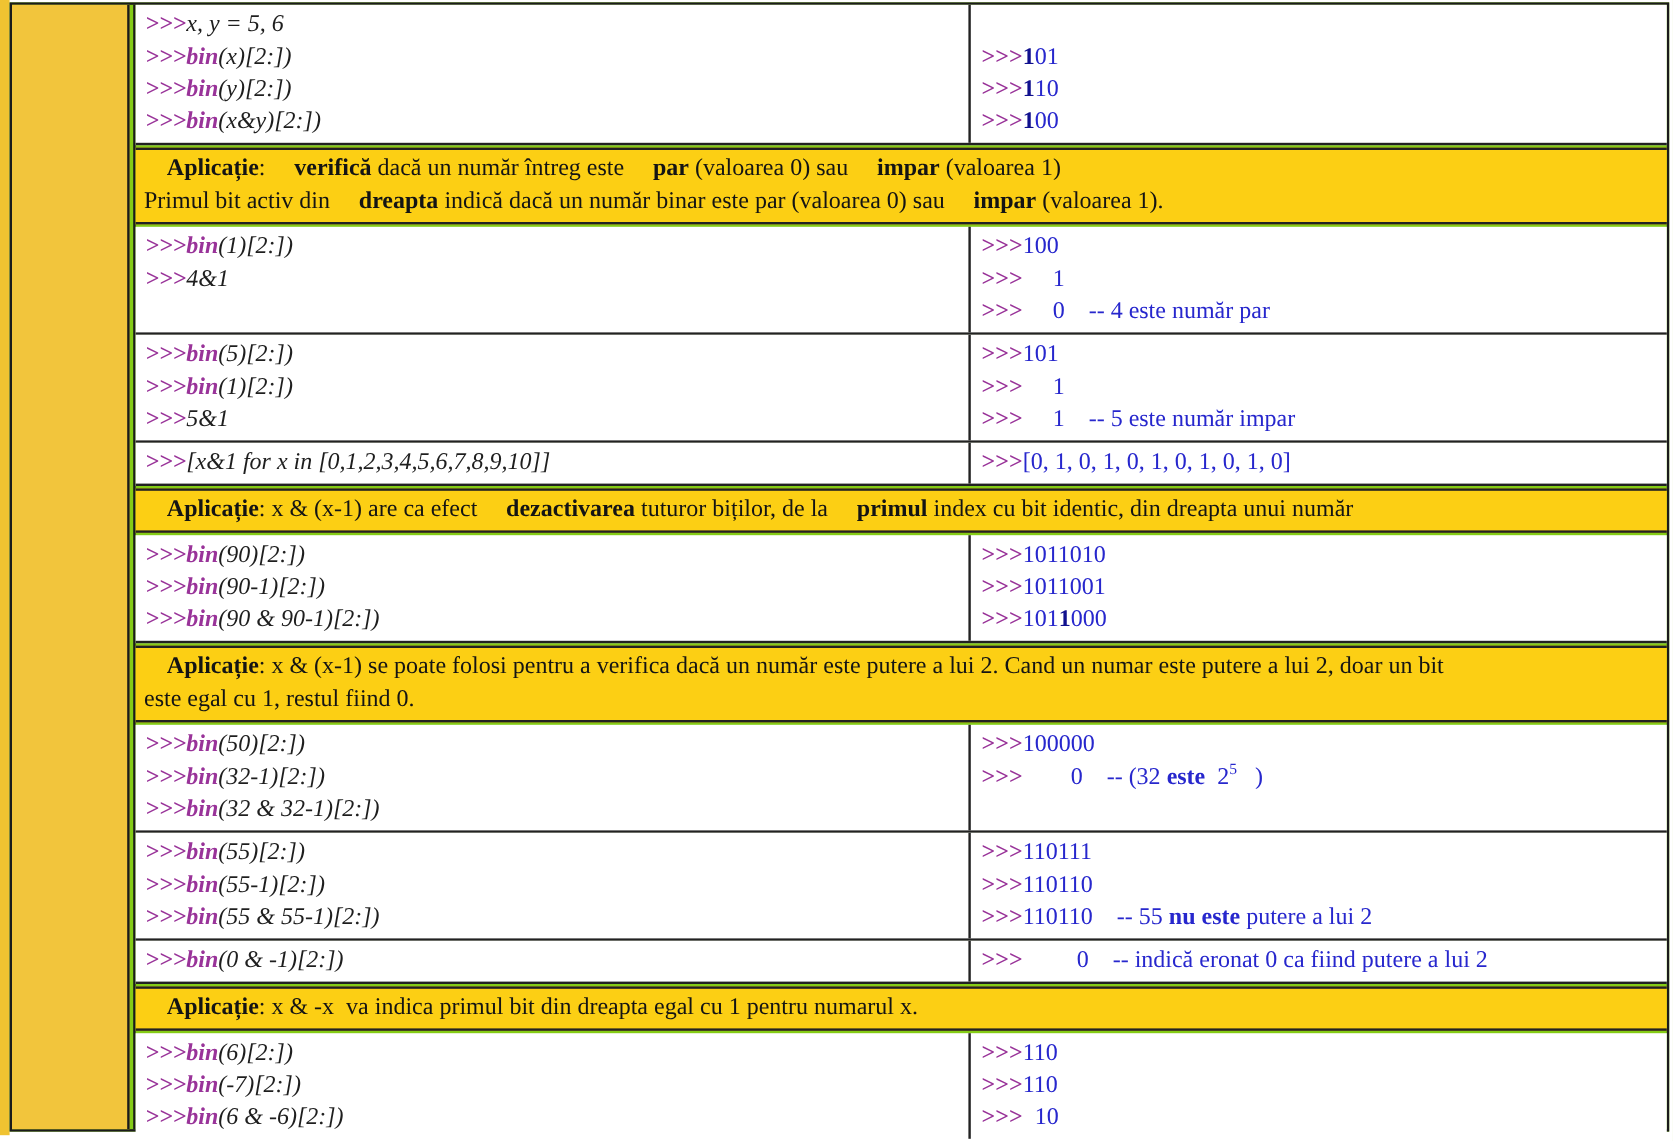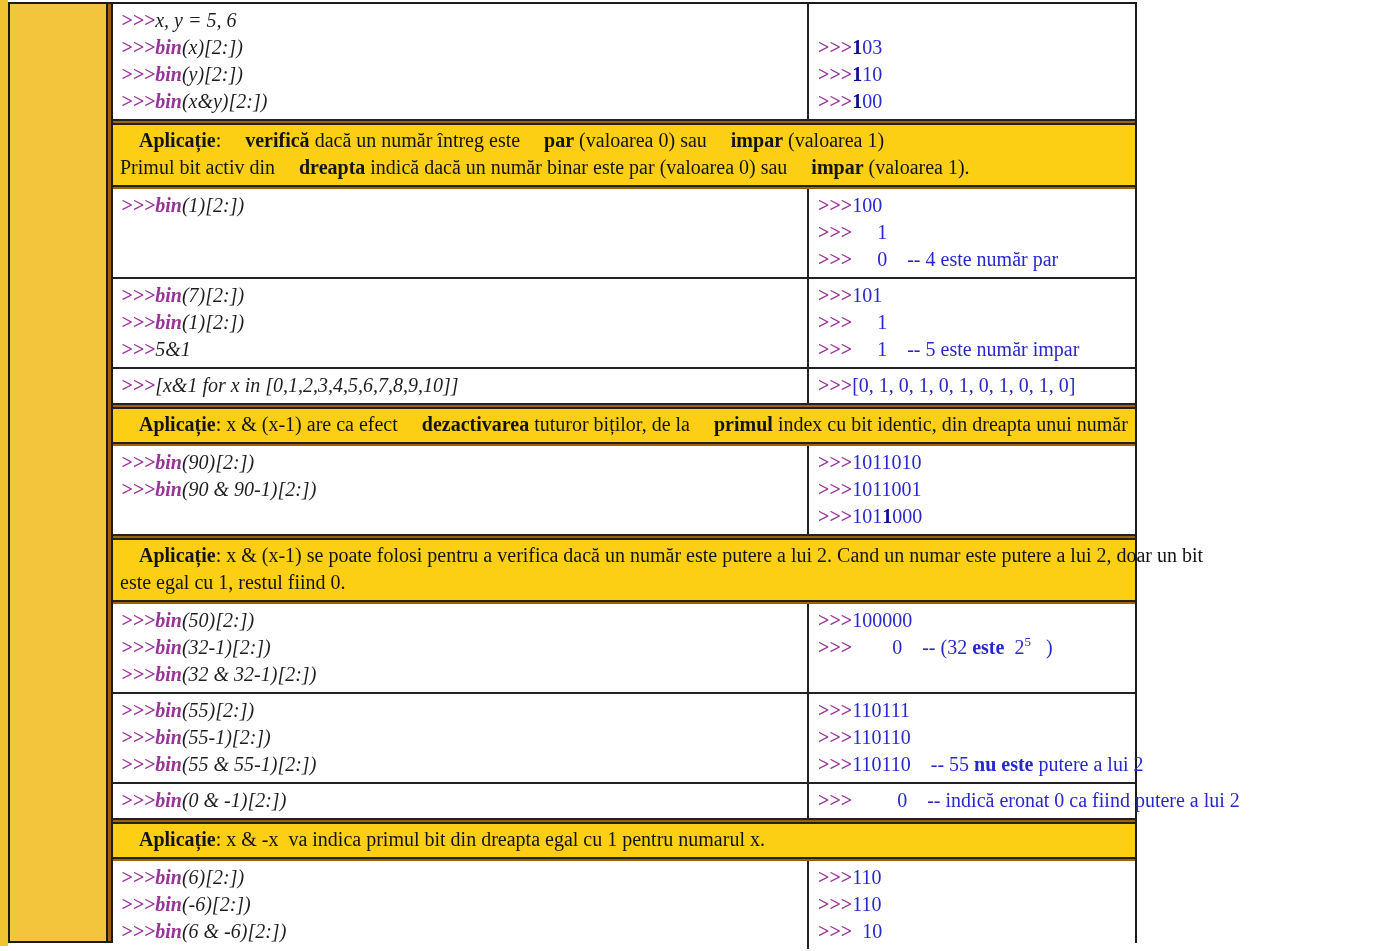--- a/index.html
+++ b/index.html
@@ -10,25 +10,25 @@
     overflow: hidden;
     position: relative;
   }
   .left-strip {
     position: absolute; left: 0; top: 0;
     width: 8px; height: 946px;
     background: #f0c331;
   }
   .table-wrap {
     position: absolute; left: 8px; top: 2px;
-    width: 1129px; height: 941px;
+    width: 1383px; height: 941px;
     border: 2px solid #1b1b1b;
     box-sizing: border-box;
     display: flex;
-    background: #a16207;
+    background: #84cc16;
   }
   .sidebar-cell {
     flex: none;
     width: 96px;
     background: #f2c53c;
     border-right: 2px solid #1b1b1b;
     margin-right: 3px;
   }
   .table-main {
     flex: 1;
@@ -93,42 +93,43 @@
   <div class="table-main">
       <div class="row row-code">
         <div class="cell cell-left">
           <div class="line"><span class="seg-p">&gt;&gt;&gt;</span><span class="seg-c">x, y = 5, 6</span></div>
           <div class="line"><span class="seg-p">&gt;&gt;&gt;</span><span class="seg-fn">bin</span><span class="seg-c">(x)[2:])</span></div>
           <div class="line"><span class="seg-p">&gt;&gt;&gt;</span><span class="seg-fn">bin</span><span class="seg-c">(y)[2:])</span></div>
           <div class="line"><span class="seg-p">&gt;&gt;&gt;</span><span class="seg-fn">bin</span><span class="seg-c">(x&amp;y)[2:])</span></div>
         </div>
         <div class="cell cell-right">
           <div class="line">&nbsp;</div>
-          <div class="line"><span class="seg-p">&gt;&gt;&gt;</span><span class="seg-ob">1</span><span class="seg-o">03</span></div>
+          <div class="line"><span class="seg-p">&gt;&gt;&gt;</span><span class="seg-ob">1</span><span class="seg-o">01</span></div>
           <div class="line"><span class="seg-p">&gt;&gt;&gt;</span><span class="seg-ob">1</span><span class="seg-o">10</span></div>
           <div class="line"><span class="seg-p">&gt;&gt;&gt;</span><span class="seg-ob">1</span><span class="seg-o">00</span></div>
         </div>
       </div>
       <div class="row row-banner">
         <div class="line"><span class="seg-b">Aplicație</span><span class="seg-t">: </span><span class="seg-b">verifică</span><span class="seg-t"> dacă un număr întreg este </span><span class="seg-b">par</span><span class="seg-t"> (valoarea 0) sau </span><span class="seg-b">impar</span><span class="seg-t"> (valoarea 1)</span></div>
         <div class="line"><span class="seg-t">Primul bit activ din </span><span class="seg-b">dreapta</span><span class="seg-t"> indică dacă un număr binar este par (valoarea 0) sau </span><span class="seg-b">impar</span><span class="seg-t"> (valoarea 1).</span></div>
       </div>
       <div class="row row-code">
         <div class="cell cell-left">
           <div class="line"><span class="seg-p">&gt;&gt;&gt;</span><span class="seg-fn">bin</span><span class="seg-c">(1)[2:])</span></div>
+          <div class="line"><span class="seg-p">&gt;&gt;&gt;</span><span class="seg-c">4&amp;1</span></div>
         </div>
         <div class="cell cell-right">
           <div class="line"><span class="seg-p">&gt;&gt;&gt;</span><span class="seg-o">100</span></div>
           <div class="line"><span class="seg-p">&gt;&gt;&gt;</span><span class="seg-o">     1</span></div>
           <div class="line"><span class="seg-p">&gt;&gt;&gt;</span><span class="seg-o">     0    -- 4 este număr par</span></div>
         </div>
       </div>
       <div class="row row-code">
         <div class="cell cell-left">
-          <div class="line"><span class="seg-p">&gt;&gt;&gt;</span><span class="seg-fn">bin</span><span class="seg-c">(7)[2:])</span></div>
+          <div class="line"><span class="seg-p">&gt;&gt;&gt;</span><span class="seg-fn">bin</span><span class="seg-c">(5)[2:])</span></div>
           <div class="line"><span class="seg-p">&gt;&gt;&gt;</span><span class="seg-fn">bin</span><span class="seg-c">(1)[2:])</span></div>
           <div class="line"><span class="seg-p">&gt;&gt;&gt;</span><span class="seg-c">5&amp;1</span></div>
         </div>
         <div class="cell cell-right">
           <div class="line"><span class="seg-p">&gt;&gt;&gt;</span><span class="seg-o">101</span></div>
           <div class="line"><span class="seg-p">&gt;&gt;&gt;</span><span class="seg-o">     1</span></div>
           <div class="line"><span class="seg-p">&gt;&gt;&gt;</span><span class="seg-o">     1    -- 5 este număr impar</span></div>
         </div>
       </div>
       <div class="row row-code">
@@ -138,20 +139,21 @@
         <div class="cell cell-right">
           <div class="line"><span class="seg-p">&gt;&gt;&gt;</span><span class="seg-o">[0, 1, 0, 1, 0, 1, 0, 1, 0, 1, 0]</span></div>
         </div>
       </div>
       <div class="row row-banner">
         <div class="line"><span class="seg-b">Aplicație</span><span class="seg-t">: x &amp; (x-1) are ca efect </span><span class="seg-b">dezactivarea</span><span class="seg-t"> tuturor biților, de la </span><span class="seg-b">primul</span><span class="seg-t"> index cu bit identic, din dreapta unui număr</span></div>
       </div>
       <div class="row row-code">
         <div class="cell cell-left">
           <div class="line"><span class="seg-p">&gt;&gt;&gt;</span><span class="seg-fn">bin</span><span class="seg-c">(90)[2:])</span></div>
+          <div class="line"><span class="seg-p">&gt;&gt;&gt;</span><span class="seg-fn">bin</span><span class="seg-c">(90-1)[2:])</span></div>
           <div class="line"><span class="seg-p">&gt;&gt;&gt;</span><span class="seg-fn">bin</span><span class="seg-c">(90 &amp; 90-1)[2:])</span></div>
         </div>
         <div class="cell cell-right">
           <div class="line"><span class="seg-p">&gt;&gt;&gt;</span><span class="seg-o">1011010</span></div>
           <div class="line"><span class="seg-p">&gt;&gt;&gt;</span><span class="seg-o">1011001</span></div>
           <div class="line"><span class="seg-p">&gt;&gt;&gt;</span><span class="seg-o">101</span><span class="seg-ob">1</span><span class="seg-o">000</span></div>
         </div>
       </div>
       <div class="row row-banner">
         <div class="line"><span class="seg-b">Aplicație</span><span class="seg-t">: x &amp; (x-1) se poate folosi pentru a verifica dacă un număr este putere a lui 2. Cand un numar este putere a lui 2, doar un bit</span></div>
@@ -187,21 +189,21 @@
         <div class="cell cell-right">
           <div class="line"><span class="seg-p">&gt;&gt;&gt;</span><span class="seg-o">         0    -- indică eronat 0 ca fiind putere a lui 2</span></div>
         </div>
       </div>
       <div class="row row-banner">
         <div class="line"><span class="seg-b">Aplicație</span><span class="seg-t">: x &amp; -x  va indica primul bit din dreapta egal cu 1 pentru numarul x.</span></div>
       </div>
       <div class="row row-code">
         <div class="cell cell-left">
           <div class="line"><span class="seg-p">&gt;&gt;&gt;</span><span class="seg-fn">bin</span><span class="seg-c">(6)[2:])</span></div>
-          <div class="line"><span class="seg-p">&gt;&gt;&gt;</span><span class="seg-fn">bin</span><span class="seg-c">(-6)[2:])</span></div>
+          <div class="line"><span class="seg-p">&gt;&gt;&gt;</span><span class="seg-fn">bin</span><span class="seg-c">(-7)[2:])</span></div>
           <div class="line"><span class="seg-p">&gt;&gt;&gt;</span><span class="seg-fn">bin</span><span class="seg-c">(6 &amp; -6)[2:])</span></div>
         </div>
         <div class="cell cell-right">
           <div class="line"><span class="seg-p">&gt;&gt;&gt;</span><span class="seg-o">110</span></div>
           <div class="line"><span class="seg-p">&gt;&gt;&gt;</span><span class="seg-o">110</span></div>
           <div class="line"><span class="seg-p">&gt;&gt;&gt;</span><span class="seg-o">  10</span></div>
         </div>
       </div>
     </div>
 </div>

